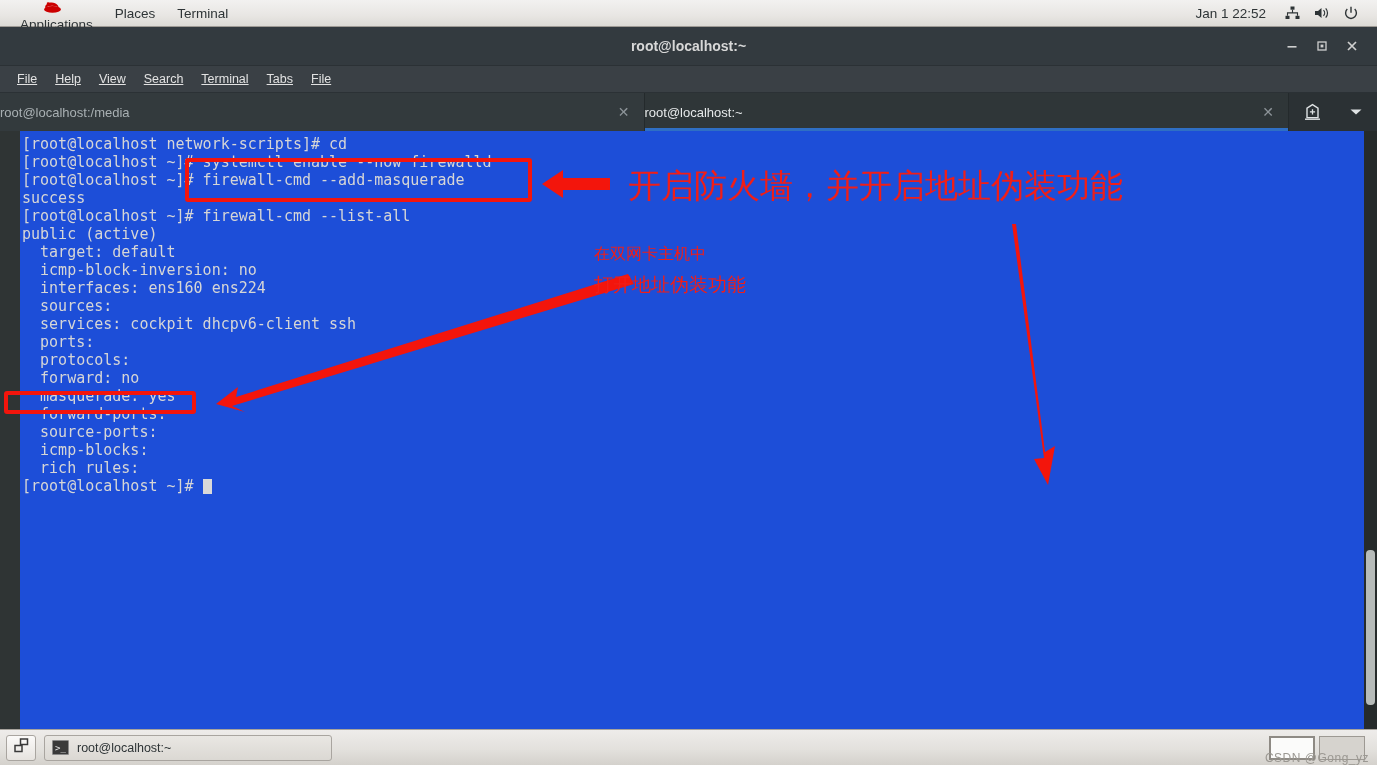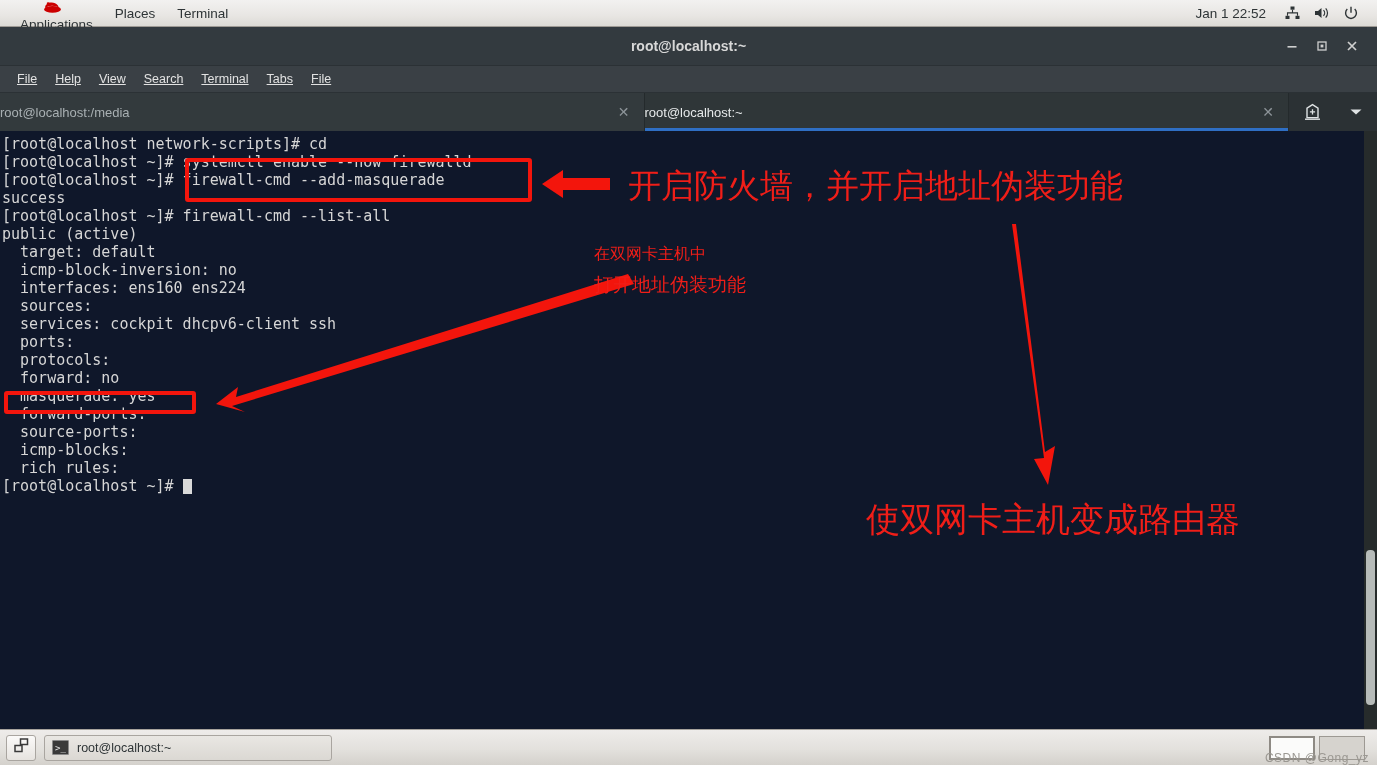--- a/index.html
+++ b/index.html
@@ -167,23 +167,24 @@
     display: flex;
     align-items: center;
     justify-content: space-around;
     background: #2b3134;
   }
   .tab-tools .ticon { color: #dfe3e4; display: flex; }
 
   
   #term-body {
     flex: 1 1 auto;
-    background: #0f172a;
+    background: #1d4ed8;
     position: relative;
     overflow: hidden;
+    margin-left: 20px;
   }
   #term-text {
     position: absolute;
     left: 0; top: 0;
     padding: 4px 0 0 2px;
     font-family: "DejaVu Sans Mono", "Liberation Mono", monospace;
     font-size: 15px;
     line-height: 18px;
     color: #d6d6d6;
     white-space: pre;
@@ -434,21 +435,20 @@
       <g>
         <path d="M1012 216 L1016 216 L1045 444 L1055 438 L1048 477 L1034 451 L1044 450 Z" fill="#f3150c"></path>
       </g>
     </svg>
 
     <div class="ann-text" style="left:628px; top:160px; font-size:33px; line-height:36px;">开启防火墙，并开启地址伪装功能</div>
 
     <div class="ann-text" style="left:594px; top:235px; font-size:16px; line-height:22px;">在双网卡主机中</div>
     <div class="ann-text" style="left:594px; top:265px; font-size:19px; line-height:22px;">打开地址伪装功能</div>
 
-    <div class="ann-text" style="left:866px; top:492px; font-size:34px; line-height:38px;">使双网卡主机变成路由器</div>
   </div>
 
   <div id="taskbar">
     <div class="tb-btn" id="tb-showdesktop">
       <span>
         <svg width="17" height="15" viewBox="0 0 17 15">
           <rect x="7.5" y="1" width="7" height="5.5" fill="none" stroke="#3a3a3a" stroke-width="1.5"></rect>
           <rect x="2" y="7.5" width="7" height="6" fill="none" stroke="#3a3a3a" stroke-width="1.5"></rect>
         </svg>
       </span>

